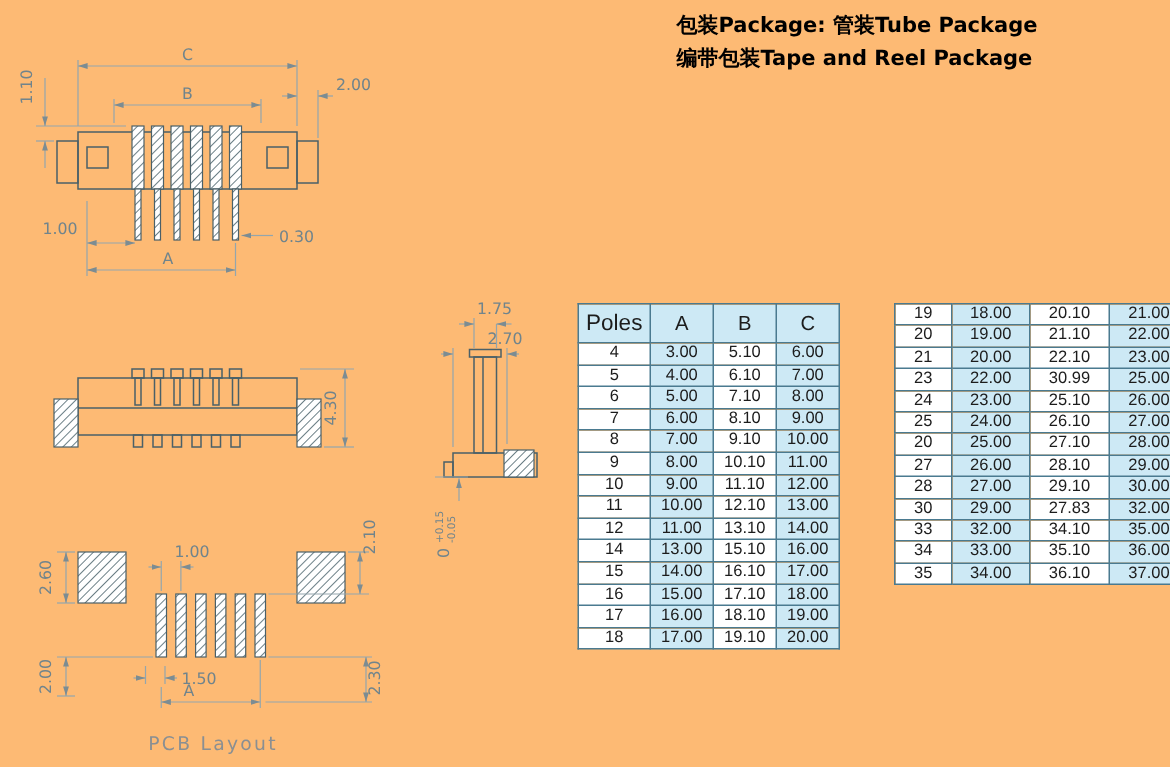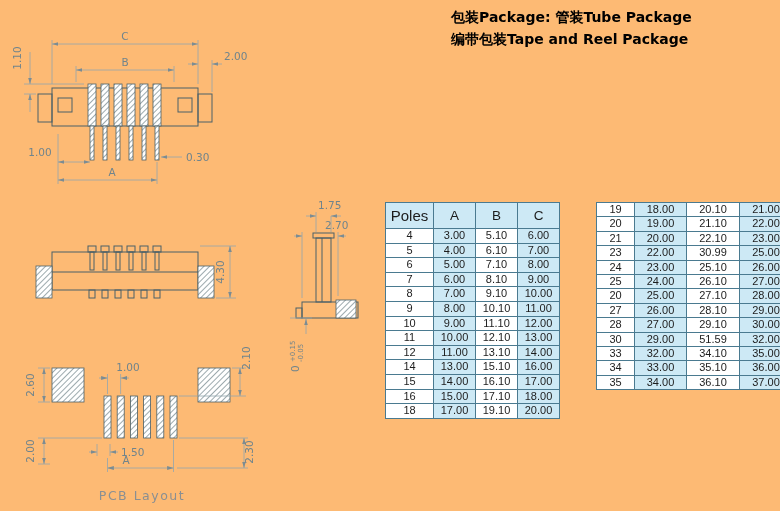--- a/index.html
+++ b/index.html
@@ -303,20 +303,26 @@
             <td>16.10</td>
             <td>17.00</td>
           </tr>
           <tr>
             <td>16</td>
             <td>15.00</td>
             <td>17.10</td>
             <td>18.00</td>
           </tr>
           <tr>
+            <td>17</td>
+            <td>16.00</td>
+            <td>18.10</td>
+            <td>19.00</td>
+          </tr>
+          <tr>
             <td>18</td>
             <td>17.00</td>
             <td>19.10</td>
             <td>20.00</td>
           </tr>
         </tbody>
     </table>
 
     <table id="tbl-right" class="tbl">
       <colgroup>
@@ -376,21 +382,21 @@
           </tr>
           <tr>
             <td>28</td>
             <td>27.00</td>
             <td>29.10</td>
             <td>30.00</td>
           </tr>
           <tr>
             <td>30</td>
             <td>29.00</td>
-            <td>51.59</td>
+            <td>27.83</td>
             <td>32.00</td>
           </tr>
           <tr>
             <td>33</td>
             <td>32.00</td>
             <td>34.10</td>
             <td>35.00</td>
           </tr>
           <tr>
             <td>34</td>

